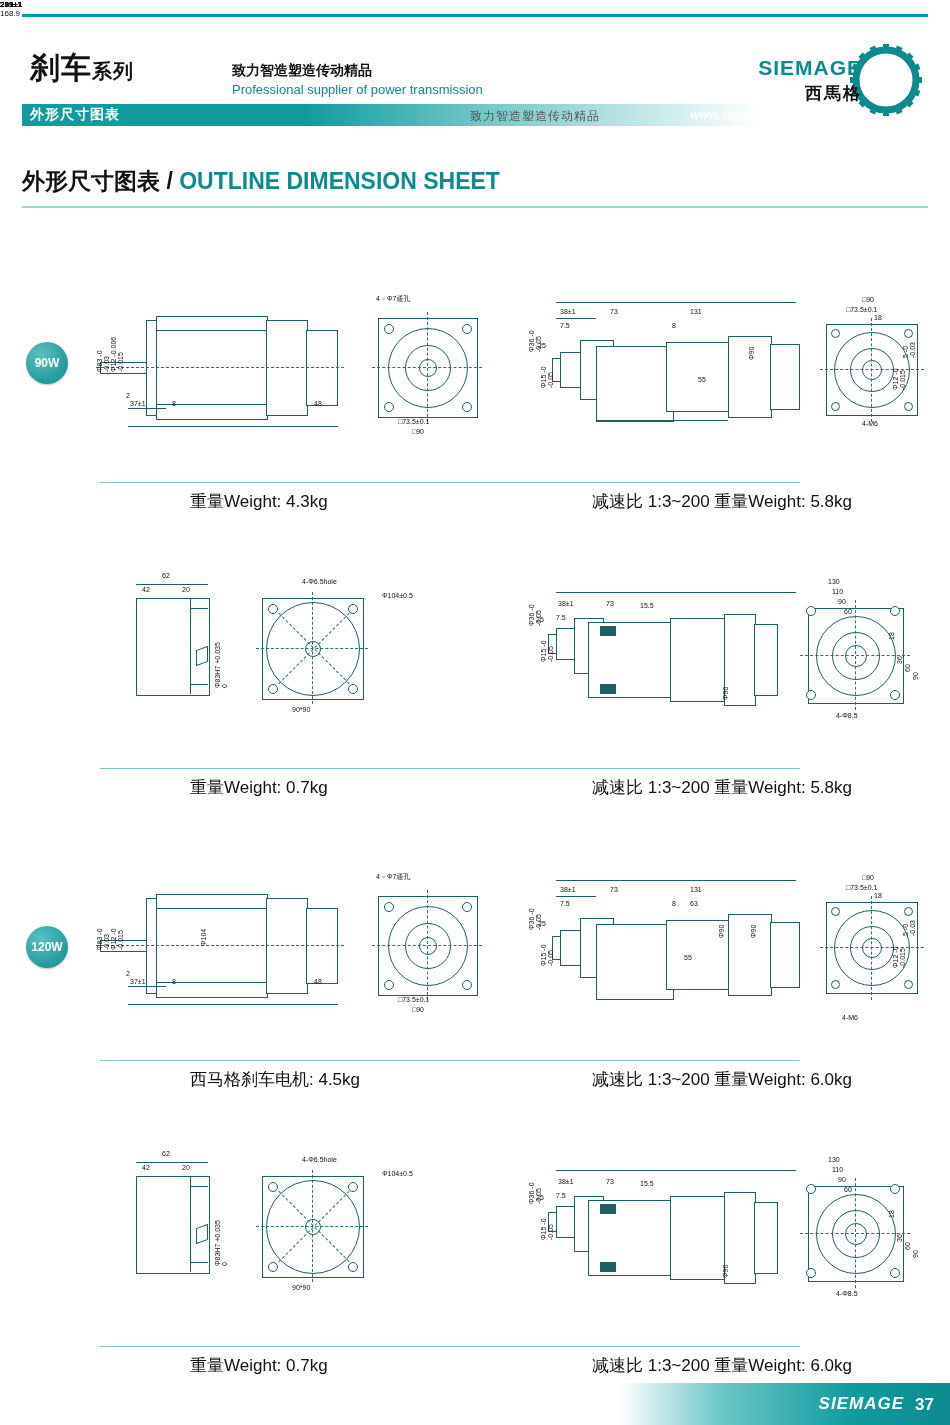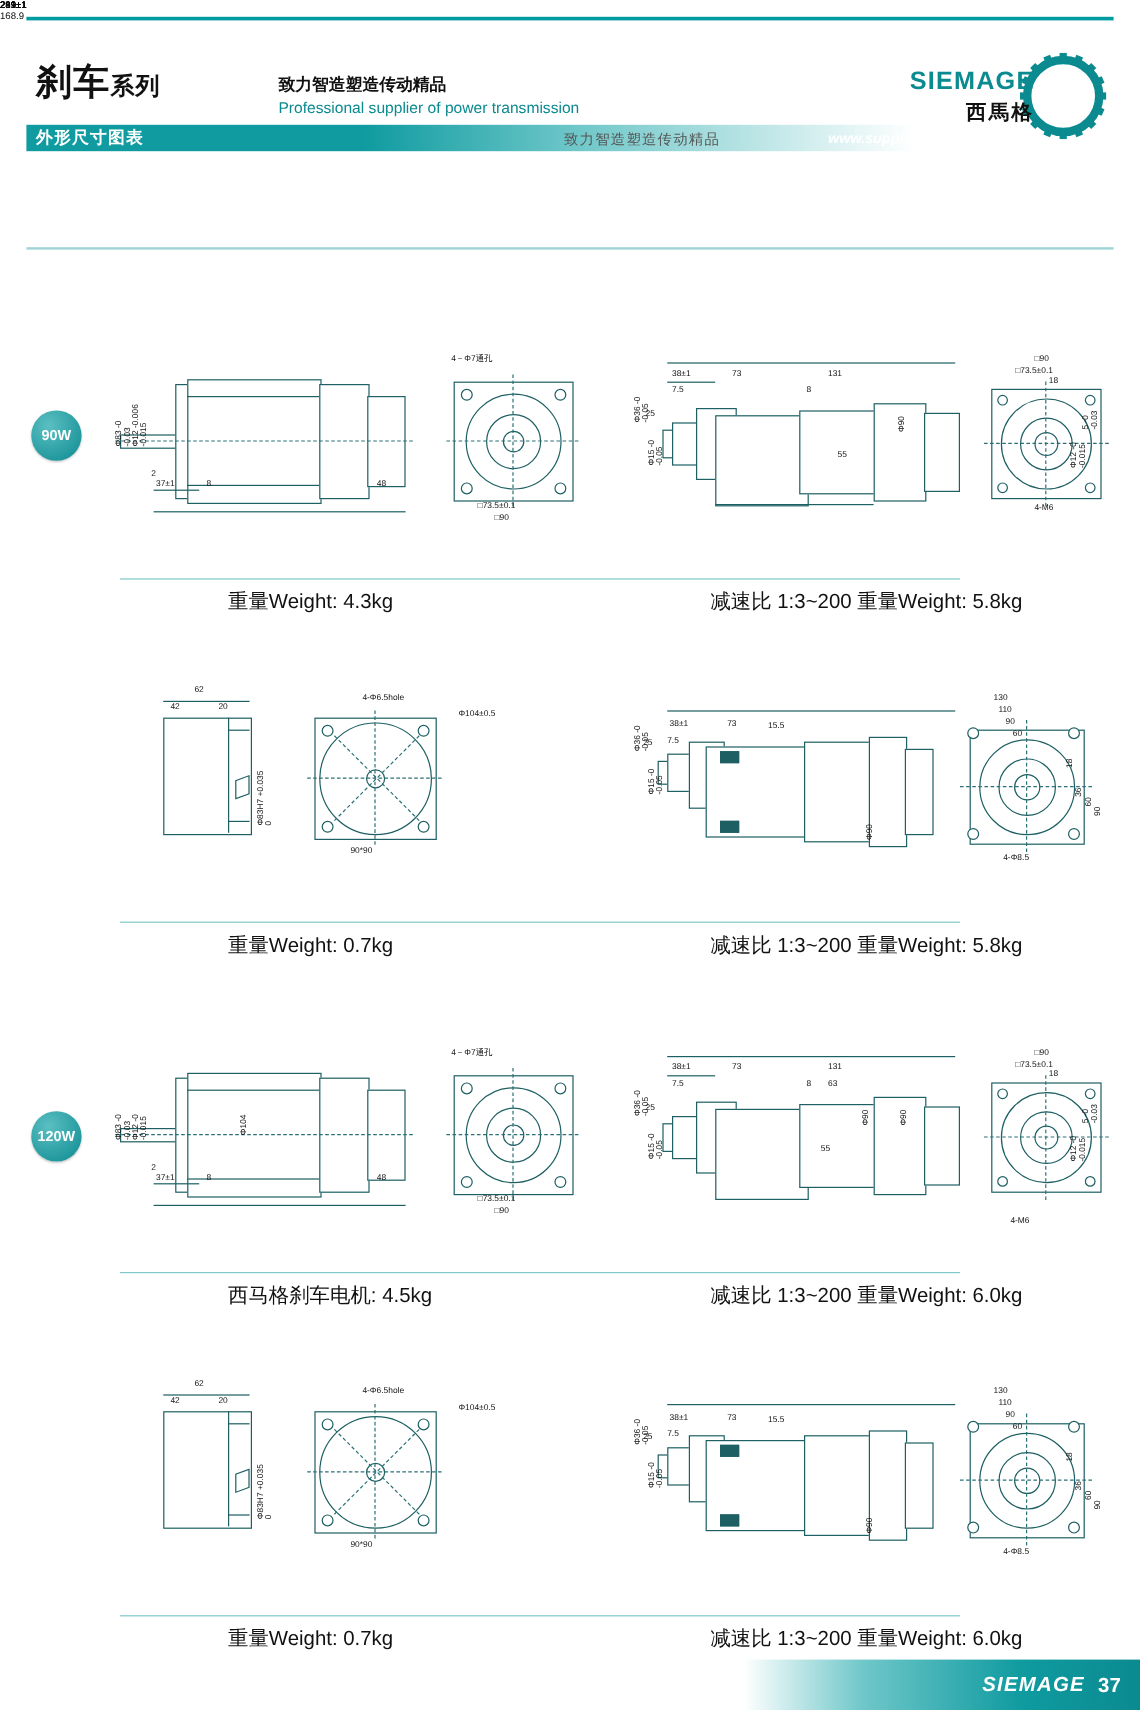--- a/index.html
+++ b/index.html
@@ -105,20 +105,23 @@
           <circle cx="36" cy="36" r="16" fill="#fff"></circle>
         </g>
       </svg>
     </div>
     <div class="brand">
       <div class="en">SIEMAGE</div>
       <div class="cn">西馬格</div>
     </div>
   </div>
 
+  <div class="title">
+    <span>外形尺寸图表</span><span> / </span><span class="en">OUTLINE DIMENSION SHEET</span>
+  </div>
   <div class="title-rule"></div>
 
   <div class="badge" style="left:26px;top:342px;">90W</div>
 
   <div class="dw">
 
     <div class="rect" style="left:100px;top:362px;width:46px;height:10px;"></div>
 
     <div class="rect" style="left:146px;top:320px;width:10px;height:94px;"></div>
 

